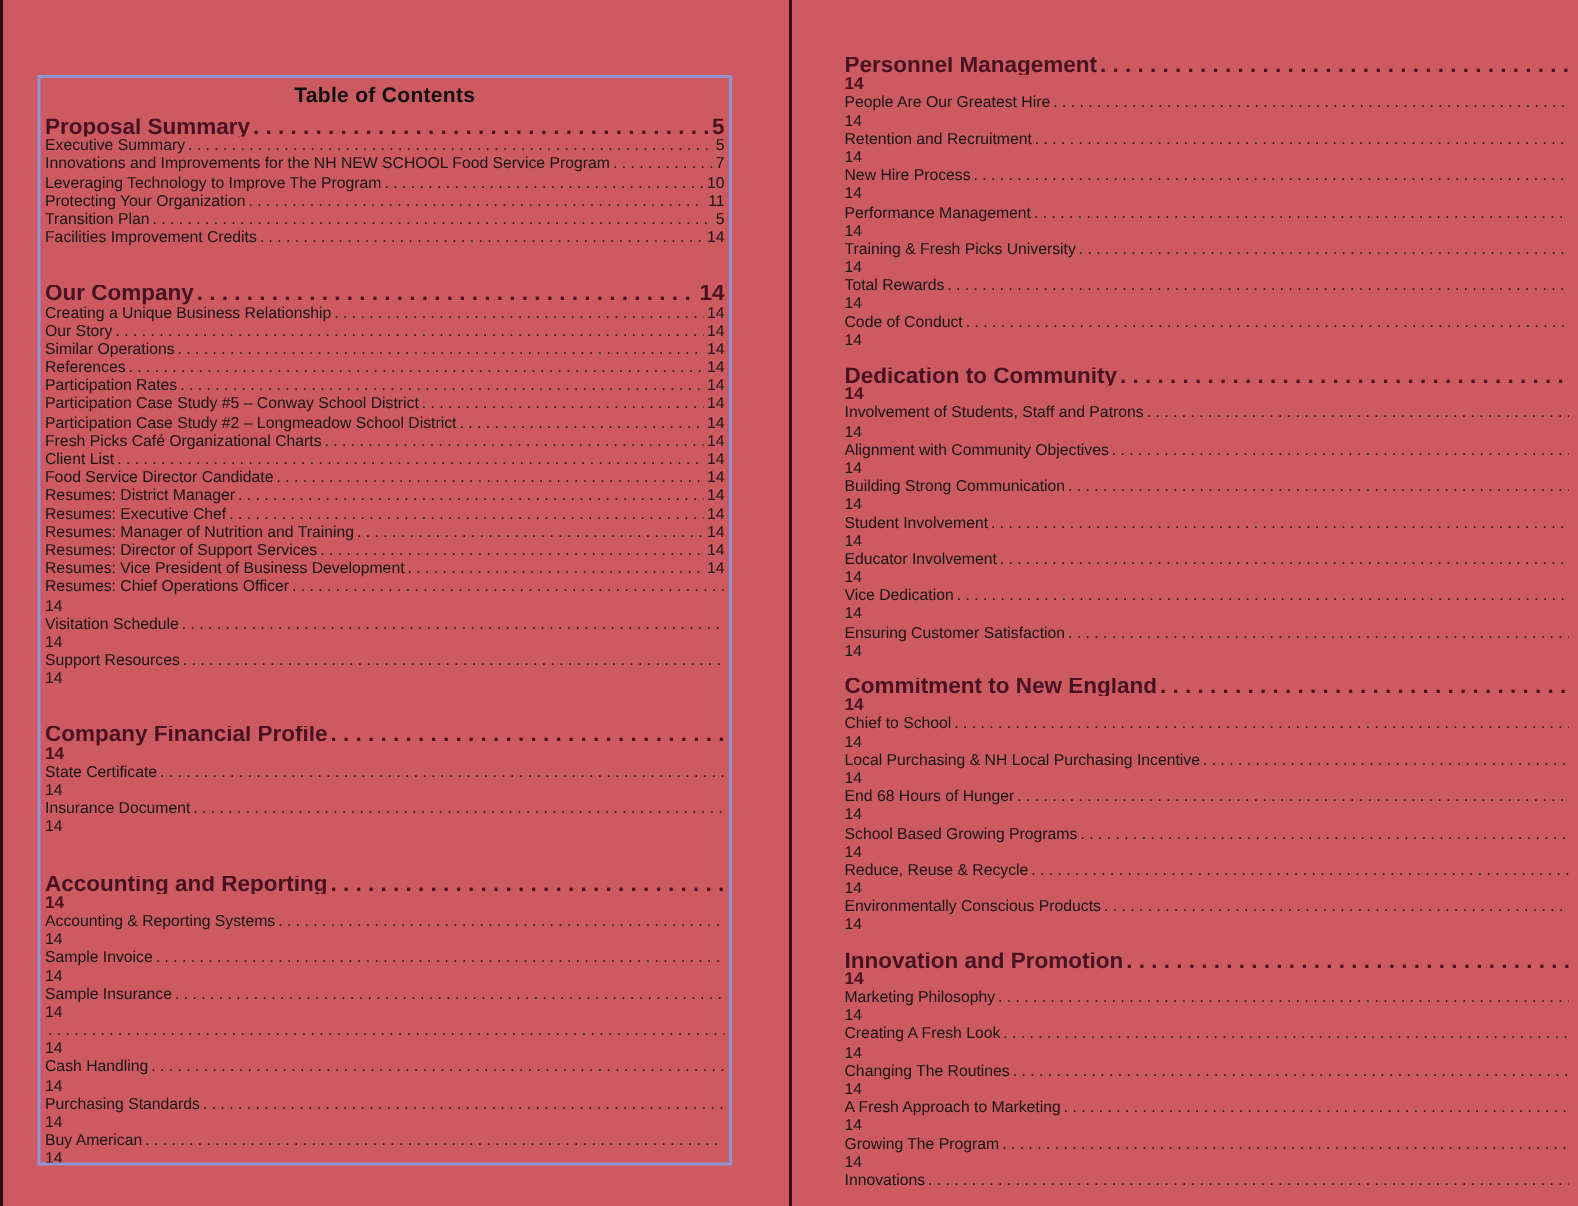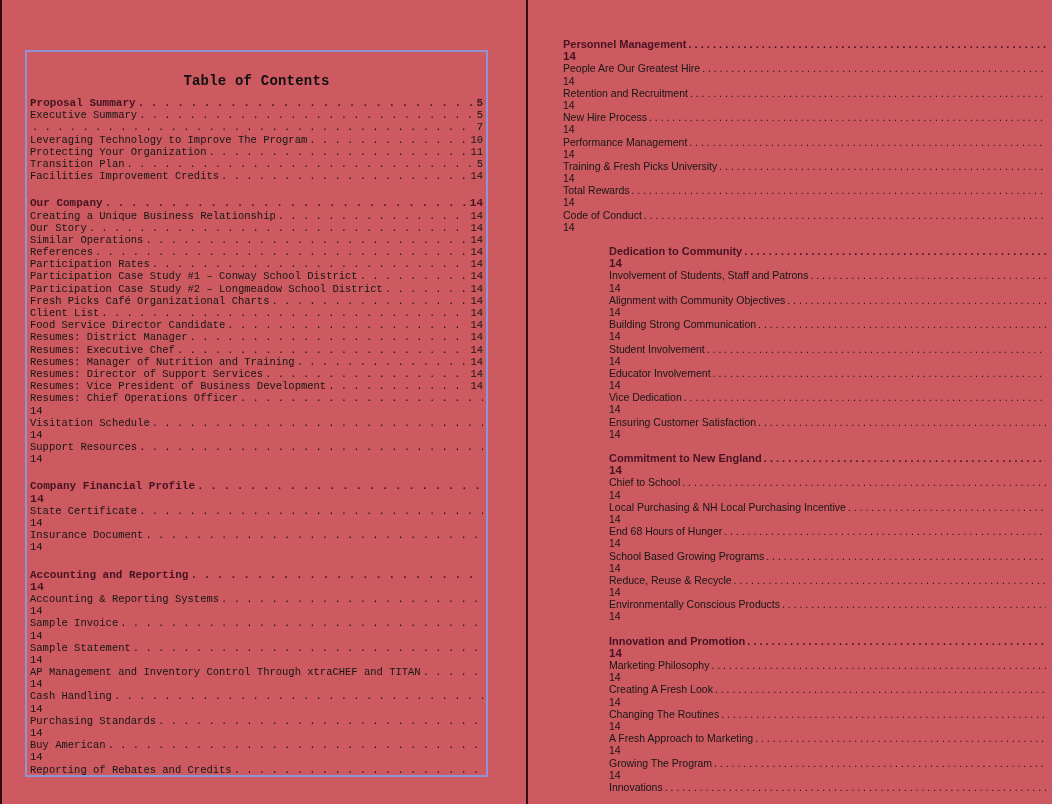--- a/index.html
+++ b/index.html
@@ -8,46 +8,46 @@
     background:#cc5a60;
     font-family:"Liberation Sans","DejaVu Sans",sans-serif;
     -webkit-font-smoothing:antialiased;
   }
   .left-edge-line{position:absolute;left:0;top:0;width:2px;height:804px;background:#2d0b11;}
   .page-divider{position:absolute;left:526px;top:0;width:2px;height:804px;background:#34101a;}
 
   .left-page-box{
     position:absolute;left:25px;top:50px;width:463px;height:727px;
     border:2px solid #9093d4;box-sizing:border-box;
-    padding:21px 3px 0 3px;overflow:hidden;font-family:Liberation Mono, monospace;
+    padding:3px 3px 0 3px;overflow:hidden;
   }
   .right-page{
     position:absolute;left:563px;top:38px;width:483px;height:766px;
     overflow:hidden;
   }
 
   .toc-title{
     text-align:center;font-size:14px;font-weight:bold;color:#101010;
     line-height:17px;margin-bottom:7px;letter-spacing:0.2px;
   }
 
   .toc-section{margin-top:0;}
-  .left-page-box .toc-section + .toc-section{margin-top:15px;}
-  .right-page .toc-section + .toc-section{margin-top:12px;margin-left:46px;}
+  .left-page-box .toc-section + .toc-section{margin-top:26px;}
+  .right-page .toc-section + .toc-section{margin-top:12px;}
 
   .toc-row{
     display:flex;align-items:baseline;
     font-size:10.5px;line-height:12.2px;height:12.2px;
     color:#161616;white-space:nowrap;overflow:hidden;
   }
   .toc-row .label{flex:0 0 auto;}
   .toc-row .dots{flex:1 1 auto;overflow:hidden;padding-left:2px;}
   .toc-row .page{flex:0 0 auto;padding-left:2px;}
 
-  .heading-row{font-weight:bold;color:#471322;font-size:11px;}
+  .heading-row{font-weight:bold;color:#471322;font-size:15px;}
 
   .page-line{
     font-size:10.5px;line-height:12.2px;height:12.2px;color:#161616;
   }
   .page-line.heading-page{font-weight:bold;color:#471322;font-size:11.5px;}
 </style>
 </head>
 <body>
 
 <div class="left-edge-line"></div>
@@ -61,20 +61,21 @@
           <span class="label">Proposal Summary</span>
           <span class="dots">. . . . . . . . . . . . . . . . . . . . . . . . . . . . . . . . . . . . . . . . . . . . . . . . . . . . . . . . . . . . . . . . . . . . . . . . . . . . . . . . . . . . . . . . . . . . . . . . . . . . . . . . . . . . . . . . . . . . . . . . . . . . . . . . . . . . . . . . . . . . . . . . . . . . . . . . . . . . . . . . . . . . . . . . . . . . . . . . . . . . . . . . . . . . . . . . . . . . . . . . . . . . . . . . . . . . . . . . . . . . . . . . . . . . . . . . . . . . . . . . . . . . . . . . . . . . . . . . . . . . . . . . . . . . . . . . . . . . . . . . . . . . . . . . . . . . . . . . . . . . . . . . . . . . . . . . . . . . . . . . </span>
           <span class="page">5</span>
         </div>
         <div class="toc-row">
           <span class="label">Executive Summary</span>
           <span class="dots">. . . . . . . . . . . . . . . . . . . . . . . . . . . . . . . . . . . . . . . . . . . . . . . . . . . . . . . . . . . . . . . . . . . . . . . . . . . . . . . . . . . . . . . . . . . . . . . . . . . . . . . . . . . . . . . . . . . . . . . . . . . . . . . . . . . . . . . . . . . . . . . . . . . . . . . . . . . . . . . . . . . . . . . . . . . . . . . . . . . . . . . . . . . . . . . . . . . . . . . . . . . . . . . . . . . . . . . . . . . . . . . . . . . . . . . . . . . . . . . . . . . . . . . . . . . . . . . . . . . . . . . . . . . . . . . . . . . . . . . . . . . . . . . . . . . . . . . . . . . . . . . . . . . . . . . . . . . . . . . . </span>
           <span class="page">5</span>
         </div>
         <div class="toc-row">
+          <span class="label">Innovations and Improvements for the NH NEW SCHOOL Food Service Program</span>
           <span class="dots">. . . . . . . . . . . . . . . . . . . . . . . . . . . . . . . . . . . . . . . . . . . . . . . . . . . . . . . . . . . . . . . . . . . . . . . . . . . . . . . . . . . . . . . . . . . . . . . . . . . . . . . . . . . . . . . . . . . . . . . . . . . . . . . . . . . . . . . . . . . . . . . . . . . . . . . . . . . . . . . . . . . . . . . . . . . . . . . . . . . . . . . . . . . . . . . . . . . . . . . . . . . . . . . . . . . . . . . . . . . . . . . . . . . . . . . . . . . . . . . . . . . . . . . . . . . . . . . . . . . . . . . . . . . . . . . . . . . . . . . . . . . . . . . . . . . . . . . . . . . . . . . . . . . . . . . . . . . . . . . . </span>
           <span class="page">7</span>
         </div>
         <div class="toc-row">
           <span class="label">Leveraging Technology to Improve The Program</span>
           <span class="dots">. . . . . . . . . . . . . . . . . . . . . . . . . . . . . . . . . . . . . . . . . . . . . . . . . . . . . . . . . . . . . . . . . . . . . . . . . . . . . . . . . . . . . . . . . . . . . . . . . . . . . . . . . . . . . . . . . . . . . . . . . . . . . . . . . . . . . . . . . . . . . . . . . . . . . . . . . . . . . . . . . . . . . . . . . . . . . . . . . . . . . . . . . . . . . . . . . . . . . . . . . . . . . . . . . . . . . . . . . . . . . . . . . . . . . . . . . . . . . . . . . . . . . . . . . . . . . . . . . . . . . . . . . . . . . . . . . . . . . . . . . . . . . . . . . . . . . . . . . . . . . . . . . . . . . . . . . . . . . . . . </span>
           <span class="page">10</span>
         </div>
         <div class="toc-row">
           <span class="label">Protecting Your Organization</span>
@@ -117,21 +118,21 @@
           <span class="label">References</span>
           <span class="dots">. . . . . . . . . . . . . . . . . . . . . . . . . . . . . . . . . . . . . . . . . . . . . . . . . . . . . . . . . . . . . . . . . . . . . . . . . . . . . . . . . . . . . . . . . . . . . . . . . . . . . . . . . . . . . . . . . . . . . . . . . . . . . . . . . . . . . . . . . . . . . . . . . . . . . . . . . . . . . . . . . . . . . . . . . . . . . . . . . . . . . . . . . . . . . . . . . . . . . . . . . . . . . . . . . . . . . . . . . . . . . . . . . . . . . . . . . . . . . . . . . . . . . . . . . . . . . . . . . . . . . . . . . . . . . . . . . . . . . . . . . . . . . . . . . . . . . . . . . . . . . . . . . . . . . . . . . . . . . . . . </span>
           <span class="page">14</span>
         </div>
         <div class="toc-row">
           <span class="label">Participation Rates</span>
           <span class="dots">. . . . . . . . . . . . . . . . . . . . . . . . . . . . . . . . . . . . . . . . . . . . . . . . . . . . . . . . . . . . . . . . . . . . . . . . . . . . . . . . . . . . . . . . . . . . . . . . . . . . . . . . . . . . . . . . . . . . . . . . . . . . . . . . . . . . . . . . . . . . . . . . . . . . . . . . . . . . . . . . . . . . . . . . . . . . . . . . . . . . . . . . . . . . . . . . . . . . . . . . . . . . . . . . . . . . . . . . . . . . . . . . . . . . . . . . . . . . . . . . . . . . . . . . . . . . . . . . . . . . . . . . . . . . . . . . . . . . . . . . . . . . . . . . . . . . . . . . . . . . . . . . . . . . . . . . . . . . . . . . </span>
           <span class="page">14</span>
         </div>
         <div class="toc-row">
-          <span class="label">Participation Case Study #1 – Conway School District</span>
+          <span class="label">Participation Case Study #5 – Conway School District</span>
           <span class="dots">. . . . . . . . . . . . . . . . . . . . . . . . . . . . . . . . . . . . . . . . . . . . . . . . . . . . . . . . . . . . . . . . . . . . . . . . . . . . . . . . . . . . . . . . . . . . . . . . . . . . . . . . . . . . . . . . . . . . . . . . . . . . . . . . . . . . . . . . . . . . . . . . . . . . . . . . . . . . . . . . . . . . . . . . . . . . . . . . . . . . . . . . . . . . . . . . . . . . . . . . . . . . . . . . . . . . . . . . . . . . . . . . . . . . . . . . . . . . . . . . . . . . . . . . . . . . . . . . . . . . . . . . . . . . . . . . . . . . . . . . . . . . . . . . . . . . . . . . . . . . . . . . . . . . . . . . . . . . . . . . </span>
           <span class="page">14</span>
         </div>
         <div class="toc-row">
           <span class="label">Participation Case Study #2 – Longmeadow School District</span>
           <span class="dots">. . . . . . . . . . . . . . . . . . . . . . . . . . . . . . . . . . . . . . . . . . . . . . . . . . . . . . . . . . . . . . . . . . . . . . . . . . . . . . . . . . . . . . . . . . . . . . . . . . . . . . . . . . . . . . . . . . . . . . . . . . . . . . . . . . . . . . . . . . . . . . . . . . . . . . . . . . . . . . . . . . . . . . . . . . . . . . . . . . . . . . . . . . . . . . . . . . . . . . . . . . . . . . . . . . . . . . . . . . . . . . . . . . . . . . . . . . . . . . . . . . . . . . . . . . . . . . . . . . . . . . . . . . . . . . . . . . . . . . . . . . . . . . . . . . . . . . . . . . . . . . . . . . . . . . . . . . . . . . . . </span>
           <span class="page">14</span>
         </div>
         <div class="toc-row">
           <span class="label">Fresh Picks Café Organizational Charts</span>
@@ -216,26 +217,25 @@
           <span class="label">Accounting &amp; Reporting Systems</span>
           <span class="dots">. . . . . . . . . . . . . . . . . . . . . . . . . . . . . . . . . . . . . . . . . . . . . . . . . . . . . . . . . . . . . . . . . . . . . . . . . . . . . . . . . . . . . . . . . . . . . . . . . . . . . . . . . . . . . . . . . . . . . . . . . . . . . . . . . . . . . . . . . . . . . . . . . . . . . . . . . . . . . . . . . . . . . . . . . . . . . . . . . . . . . . . . . . . . . . . . . . . . . . . . . . . . . . . . . . . . . . . . . . . . . . . . . . . . . . . . . . . . . . . . . . . . . . . . . . . . . . . . . . . . . . . . . . . . . . . . . . . . . . . . . . . . . . . . . . . . . . . . . . . . . . . . . . . . . . . . . . . . . . . . </span>
         </div>
         <div class="page-line">14</div>
         <div class="toc-row">
           <span class="label">Sample Invoice</span>
           <span class="dots">. . . . . . . . . . . . . . . . . . . . . . . . . . . . . . . . . . . . . . . . . . . . . . . . . . . . . . . . . . . . . . . . . . . . . . . . . . . . . . . . . . . . . . . . . . . . . . . . . . . . . . . . . . . . . . . . . . . . . . . . . . . . . . . . . . . . . . . . . . . . . . . . . . . . . . . . . . . . . . . . . . . . . . . . . . . . . . . . . . . . . . . . . . . . . . . . . . . . . . . . . . . . . . . . . . . . . . . . . . . . . . . . . . . . . . . . . . . . . . . . . . . . . . . . . . . . . . . . . . . . . . . . . . . . . . . . . . . . . . . . . . . . . . . . . . . . . . . . . . . . . . . . . . . . . . . . . . . . . . . . </span>
         </div>
         <div class="page-line">14</div>
         <div class="toc-row">
-          <span class="label">Sample Statement</span>
-          <span class="dots">. . . . . . . . . . . . . . . . . . . . . . . . . . . . . . . . . . . . . . . . . . . . . . . . . . . . . . . . . . . . . . . . . . . . . . . . . . . . . . . . . . . . . . . . . . . . . . . . . . . . . . . . . . . . . . . . . . . . . . . . . . . . . . . . . . . . . . . . . . . . . . . . . . . . . . . . . . . . . . . . . . . . . . . . . . . . . . . . . . . . . . . . . . . . . . . . . . . . . . . . . . . . . . . . . . . . . . . . . . . . . . . . . . . . . . . . . . . . . . . . . . . . . . . . . . . . . . . . . . . . . . . . . . . . . . . . . . . . . . . . . . . . . . . . . . . . . . . . . . . . . . . . . . . . . . . . . . . . . . . . </span>
-        </div>
-        <div class="page-line">14</div>
-        <div class="toc-row">
-          <span class="label">AP Management and Inventory Control Through xtraCHEF and TITAN</span>
+          <span class="label">Sample Insurance</span>
+          <span class="dots">. . . . . . . . . . . . . . . . . . . . . . . . . . . . . . . . . . . . . . . . . . . . . . . . . . . . . . . . . . . . . . . . . . . . . . . . . . . . . . . . . . . . . . . . . . . . . . . . . . . . . . . . . . . . . . . . . . . . . . . . . . . . . . . . . . . . . . . . . . . . . . . . . . . . . . . . . . . . . . . . . . . . . . . . . . . . . . . . . . . . . . . . . . . . . . . . . . . . . . . . . . . . . . . . . . . . . . . . . . . . . . . . . . . . . . . . . . . . . . . . . . . . . . . . . . . . . . . . . . . . . . . . . . . . . . . . . . . . . . . . . . . . . . . . . . . . . . . . . . . . . . . . . . . . . . . . . . . . . . . . </span>
+        </div>
+        <div class="page-line">14</div>
+        <div class="toc-row">
           <span class="dots">. . . . . . . . . . . . . . . . . . . . . . . . . . . . . . . . . . . . . . . . . . . . . . . . . . . . . . . . . . . . . . . . . . . . . . . . . . . . . . . . . . . . . . . . . . . . . . . . . . . . . . . . . . . . . . . . . . . . . . . . . . . . . . . . . . . . . . . . . . . . . . . . . . . . . . . . . . . . . . . . . . . . . . . . . . . . . . . . . . . . . . . . . . . . . . . . . . . . . . . . . . . . . . . . . . . . . . . . . . . . . . . . . . . . . . . . . . . . . . . . . . . . . . . . . . . . . . . . . . . . . . . . . . . . . . . . . . . . . . . . . . . . . . . . . . . . . . . . . . . . . . . . . . . . . . . . . . . . . . . . </span>
         </div>
         <div class="page-line">14</div>
         <div class="toc-row">
           <span class="label">Cash Handling</span>
           <span class="dots">. . . . . . . . . . . . . . . . . . . . . . . . . . . . . . . . . . . . . . . . . . . . . . . . . . . . . . . . . . . . . . . . . . . . . . . . . . . . . . . . . . . . . . . . . . . . . . . . . . . . . . . . . . . . . . . . . . . . . . . . . . . . . . . . . . . . . . . . . . . . . . . . . . . . . . . . . . . . . . . . . . . . . . . . . . . . . . . . . . . . . . . . . . . . . . . . . . . . . . . . . . . . . . . . . . . . . . . . . . . . . . . . . . . . . . . . . . . . . . . . . . . . . . . . . . . . . . . . . . . . . . . . . . . . . . . . . . . . . . . . . . . . . . . . . . . . . . . . . . . . . . . . . . . . . . . . . . . . . . . . </span>
         </div>
         <div class="page-line">14</div>
         <div class="toc-row">
           <span class="label">Purchasing Standards</span>

